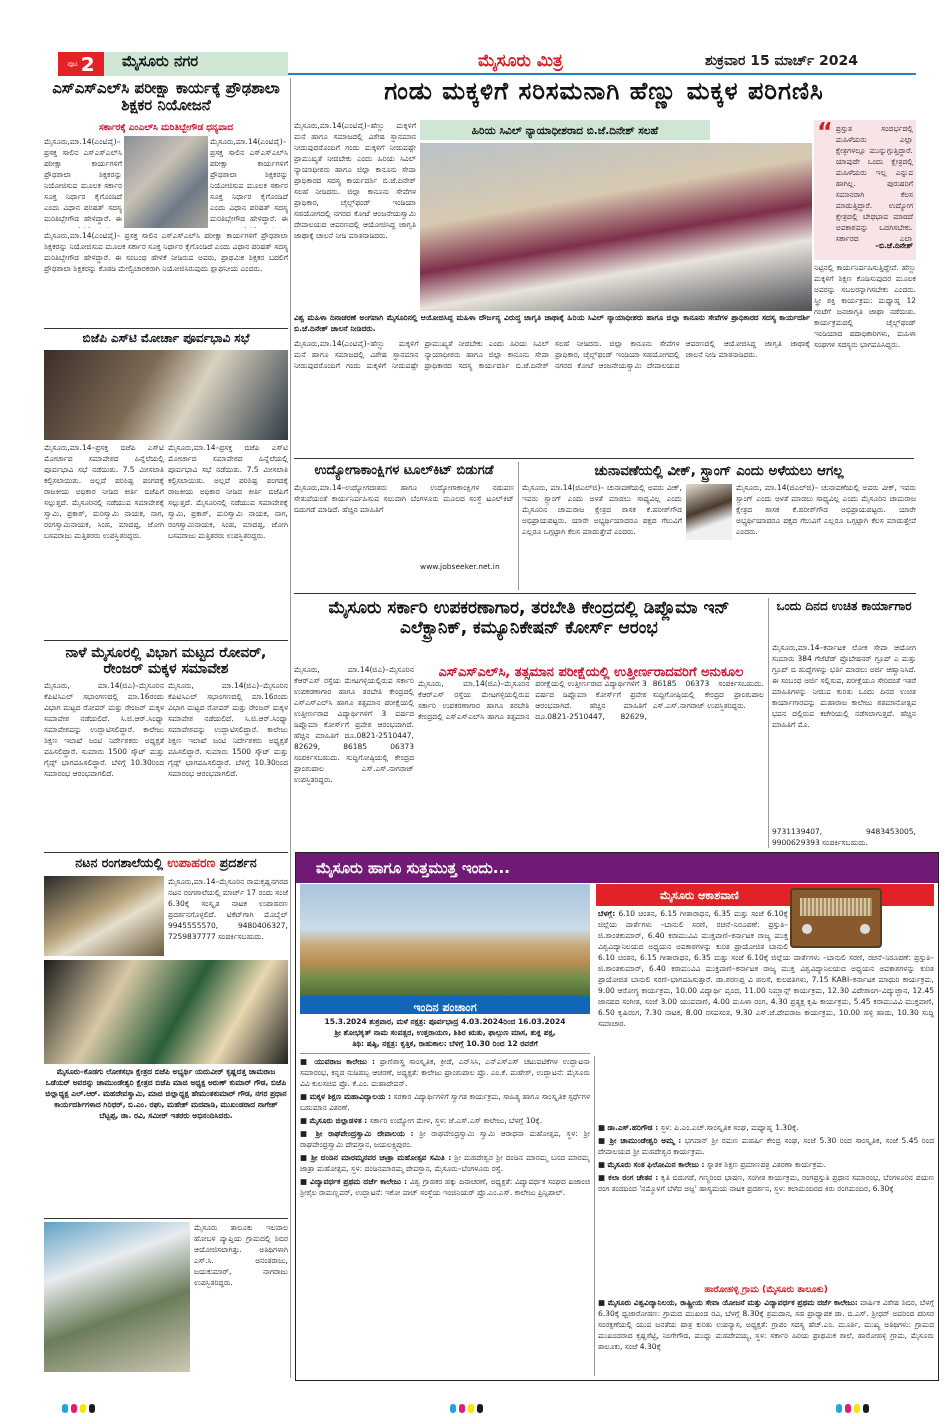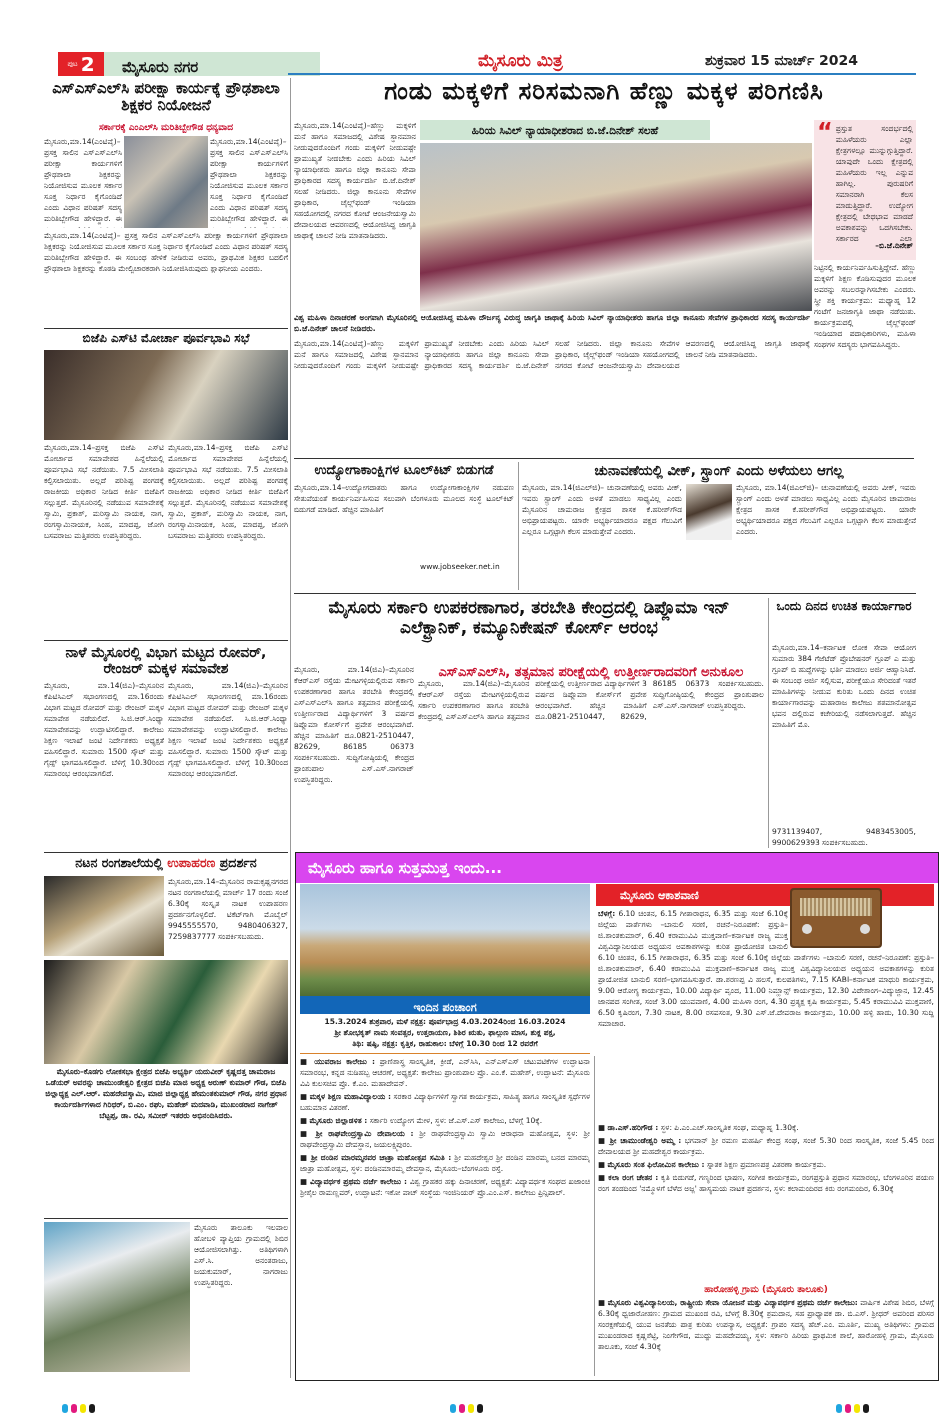--- a/index.html
+++ b/index.html
@@ -16,21 +16,21 @@
 .dots{display:flex;gap:3px}
 .dots span{width:6px;height:9px;border-radius:3px}
 </style>
 </head>
 <body>
 
 <div class="abs" style="left:58px;top:52px;width:46px;height:24px;background:#e32228;color:#fff;display:flex;align-items:center;justify-content:center;gap:3px">
   <span style="font-size:7px">ಪುಟ</span>
   <span style="font-size:20px;font-weight:bold">2</span>
 </div>
-<div class="abs" style="left:104px;top:52px;width:216px;height:24px;background:#cfe6d4;padding-left:18px;display:flex;align-items:flex-end">
+<div class="abs" style="left:104px;top:52px;width:184px;height:24px;background:#cfe6d4;padding-left:18px;display:flex;align-items:flex-start">
   <span style="font-size:15px;font-weight:bold;color:#111">ಮೈಸೂರು ನಗರ</span>
 </div>
 <div class="abs" style="left:478px;top:50px;font-size:17px;font-weight:bold;color:#d11f26">ಮೈಸೂರು ಮಿತ್ರ</div>
 <div class="abs" style="left:705px;top:52px;font-size:14px;font-weight:bold;color:#222">ಶುಕ್ರವಾರ 15 ಮಾರ್ಚ್ 2024</div>
 <div class="abs rule" style="left:288px;top:73px;width:628px;height:2px;background:#2b7fc1"></div>
 
 <div class="abs head" style="left:44px;top:80px;width:244px;font-size:15px;text-align:center">ಎಸ್‌ಎಸ್‌ಎಲ್‌ಸಿ ಪರೀಕ್ಷಾ ಕಾರ್ಯಕ್ಕೆ ಪ್ರೌಢಶಾಲಾ ಶಿಕ್ಷಕರ ನಿಯೋಜನೆ</div>
 <div class="abs redsub" style="left:44px;top:122px;width:244px">ಸರ್ಕಾರಕ್ಕೆ ಎಂಎಲ್‌ಸಿ ಮರಿತಿಬ್ಬೇಗೌಡ ಧನ್ಯವಾದ</div>
 <div class="abs photo" style="left:124px;top:136px;width:84px;height:92px"></div>
 <div class="abs txt" style="left:44px;top:136px;width:78px;height:92px">ಮೈಸೂರು,ಮಾ.14(ಎಂಟಿವೈ)– ಪ್ರಸಕ್ತ ಸಾಲಿನ ಎಸ್‌ಎಸ್‌ಎಲ್‌ಸಿ ಪರೀಕ್ಷಾ ಕಾರ್ಯಗಳಿಗೆ ಪ್ರೌಢಶಾಲಾ ಶಿಕ್ಷಕರನ್ನು ನಿಯೋಜಿಸುವ ಮೂಲಕ ಸರ್ಕಾರ ಸೂಕ್ತ ನಿರ್ಧಾರ ಕೈಗೊಂಡಿದೆ ಎಂದು ವಿಧಾನ ಪರಿಷತ್ ಸದಸ್ಯ ಮರಿತಿಬ್ಬೇಗೌಡ ಹೇಳಿದ್ದಾರೆ. ಈ ಸಂಬಂಧ ಹೇಳಿಕೆ ನೀಡಿರುವ ಅವರು, ಪ್ರಾಥಮಿಕ ಶಿಕ್ಷಕರ ಬದಲಿಗೆ ಪ್ರೌಢಶಾಲಾ ಶಿಕ್ಷಕರನ್ನು ಕೊಠಡಿ ಮೇಲ್ವಿಚಾರಕರಾಗಿ ನಿಯೋಜಿಸಿರುವುದು ಶ್ಲಾಘನೀಯ ಎಂದರು.</div>
@@ -96,36 +96,36 @@
 <div class="abs txt" style="left:294px;top:664px;width:120px;height:182px">ಮೈಸೂರು, ಮಾ.14(ಜಿಎ)–ಮೈಸೂರಿನ ಕೆಆರ್‌ಎಸ್ ರಸ್ತೆಯ ಮೇಟಗಳ್ಳಿಯಲ್ಲಿರುವ ಸರ್ಕಾರಿ ಉಪಕರಣಾಗಾರ ಹಾಗೂ ತರಬೇತಿ ಕೇಂದ್ರದಲ್ಲಿ ಎಸ್‌ಎಸ್‌ಎಲ್‌ಸಿ ಹಾಗೂ ತತ್ಸಮಾನ ಪರೀಕ್ಷೆಯಲ್ಲಿ ಉತ್ತೀರ್ಣರಾದ ವಿದ್ಯಾರ್ಥಿಗಳಿಗೆ 3 ವರ್ಷದ ಡಿಪ್ಲೊಮಾ ಕೋರ್ಸ್‌ಗೆ ಪ್ರವೇಶ ಆರಂಭವಾಗಿದೆ. ಹೆಚ್ಚಿನ ಮಾಹಿತಿಗೆ ದೂ.0821-2510447, 82629, 86185 06373 ಸಂಪರ್ಕಿಸಬಹುದು. ಸುದ್ದಿಗೋಷ್ಠಿಯಲ್ಲಿ ಕೇಂದ್ರದ ಪ್ರಾಂಶುಪಾಲ ಎಸ್.ಎಸ್.ನಾಗರಾಜ್ ಉಪಸ್ಥಿತರಿದ್ದರು.</div>
 <div class="abs redsub" style="left:418px;top:664px;width:346px;font-size:13px">ಎಸ್‌ಎಸ್‌ಎಲ್‌ಸಿ, ತತ್ಸಮಾನ ಪರೀಕ್ಷೆಯಲ್ಲಿ ಉತ್ತೀರ್ಣರಾದವರಿಗೆ ಅನುಕೂಲ</div>
 <div class="abs txt" style="left:418px;top:678px;width:346px;height:168px;column-count:3;column-gap:6px">ಮೈಸೂರು, ಮಾ.14(ಜಿಎ)–ಮೈಸೂರಿನ ಕೆಆರ್‌ಎಸ್ ರಸ್ತೆಯ ಮೇಟಗಳ್ಳಿಯಲ್ಲಿರುವ ಸರ್ಕಾರಿ ಉಪಕರಣಾಗಾರ ಹಾಗೂ ತರಬೇತಿ ಕೇಂದ್ರದಲ್ಲಿ ಎಸ್‌ಎಸ್‌ಎಲ್‌ಸಿ ಹಾಗೂ ತತ್ಸಮಾನ ಪರೀಕ್ಷೆಯಲ್ಲಿ ಉತ್ತೀರ್ಣರಾದ ವಿದ್ಯಾರ್ಥಿಗಳಿಗೆ 3 ವರ್ಷದ ಡಿಪ್ಲೊಮಾ ಕೋರ್ಸ್‌ಗೆ ಪ್ರವೇಶ ಆರಂಭವಾಗಿದೆ. ಹೆಚ್ಚಿನ ಮಾಹಿತಿಗೆ ದೂ.0821-2510447, 82629, 86185 06373 ಸಂಪರ್ಕಿಸಬಹುದು. ಸುದ್ದಿಗೋಷ್ಠಿಯಲ್ಲಿ ಕೇಂದ್ರದ ಪ್ರಾಂಶುಪಾಲ ಎಸ್.ಎಸ್.ನಾಗರಾಜ್ ಉಪಸ್ಥಿತರಿದ್ದರು.</div>
 <div class="abs rule" style="left:768px;top:598px;width:1px;height:250px;background:#999"></div>
 
 <div class="abs head" style="left:772px;top:600px;width:144px;font-size:12px;text-align:center">ಒಂದು ದಿನದ ಉಚಿತ ಕಾರ್ಯಾಗಾರ</div>
 <div class="abs txt" style="left:772px;top:642px;width:144px;height:184px">ಮೈಸೂರು,ಮಾ.14–ಕರ್ನಾಟಕ ಲೋಕ ಸೇವಾ ಆಯೋಗ ಸುಮಾರು 384 ಗೆಜೆಟೆಡ್ ಪ್ರೊಬೇಷನರ್ ಗ್ರೂಪ್ ಎ ಮತ್ತು ಗ್ರೂಪ್ ಬಿ ಹುದ್ದೆಗಳನ್ನು ಭರ್ತಿ ಮಾಡಲು ಅರ್ಜಿ ಆಹ್ವಾನಿಸಿದೆ. ಈ ಸಂಬಂಧ ಅರ್ಜಿ ಸಲ್ಲಿಸುವ, ಪರೀಕ್ಷೆಯೂ ಸೇರಿದಂತೆ ಇತರೆ ಮಾಹಿತಿಗಳನ್ನು ನೀಡುವ ಕುರಿತು ಒಂದು ದಿನದ ಉಚಿತ ಕಾರ್ಯಾಗಾರವನ್ನು ಮಹಾರಾಜ ಕಾಲೇಜು ಶತಮಾನೋತ್ಸವ ಭವನ ದಲ್ಲಿರುವ ಕಚೇರಿಯಲ್ಲಿ ನಡೆಸಲಾಗುತ್ತದೆ. ಹೆಚ್ಚಿನ ಮಾಹಿತಿಗೆ ಮೊ.</div>
 <div class="abs txt" style="left:772px;top:826px;width:144px;height:22px">9731139407, 9483453005, 9900629393 ಸಂಪರ್ಕಿಸಬಹುದು.</div>
 
 <div class="abs" style="left:295px;top:852px;width:644px;height:529px;border:1px solid #222">
-  <div style="background:#d946ef;height:30px;display:flex;align-items:center;padding-left:12px">
+  <div style="background:#701a75;height:30px;display:flex;align-items:center;padding-left:20px">
     <span style="color:#fff;font-size:15px;font-weight:bold">ಮೈಸೂರು ಹಾಗೂ ಸುತ್ತಮುತ್ತ ಇಂದು...</span>
   </div>
 </div>
 <div class="abs" style="left:300px;top:884px;width:290px;height:112px;background:linear-gradient(180deg,#a9c4dc 0%,#cbdbe8 40%,#c9a979 55%,#b88d55 70%,#6e8d4a 85%,#4f6c34 100%)"></div>
 <div class="abs" style="left:300px;top:996px;width:290px;height:18px;background:#1266b8;display:flex;align-items:flex-end;justify-content:center">
   <span style="color:#fff;font-size:11px;font-weight:bold">ಇಂದಿನ ಪಂಚಾಂಗ</span>
 </div>
 <div class="abs" style="left:300px;top:1016px;width:290px;text-align:center;font-size:7.5px;line-height:11px;font-weight:bold;color:#222">
   <div>15.3.2024 ಶುಕ್ರವಾರ, ಮಳೆ ನಕ್ಷತ್ರ: ಪೂರ್ವಭಾದ್ರ 4.03.2024ರಿಂದ 16.03.2024</div>
   <div>ಶ್ರೀ ಶೋಭಕೃತ್ ನಾಮ ಸಂವತ್ಸರ, ಉತ್ತರಾಯಣ, ಶಿಶಿರ ಋತು, ಫಾಲ್ಗುಣ ಮಾಸ, ಶುಕ್ಲ ಪಕ್ಷ,</div>
   <div>ತಿಥಿ: ಷಷ್ಠಿ, ನಕ್ಷತ್ರ: ಕೃತ್ತಿಕ, ರಾಹುಕಾಲ: ಬೆಳಿಗ್ಗೆ 10.30 ರಿಂದ 12 ರವರೆಗೆ</div>
 </div>
 <div class="abs" style="left:300px;top:1053px;width:290px;height:1px;background:#d9822b"></div>
 
-<div class="abs" style="left:596px;top:884px;width:338px;height:22px;background:#e32228;display:flex;align-items:center;padding-left:24px">
+<div class="abs" style="left:596px;top:884px;width:338px;height:22px;background:#e32228;display:flex;align-items:center;padding-left:64px">
   <span style="color:#fff;font-size:11px;font-weight:bold">ಮೈಸೂರು ಆಕಾಶವಾಣಿ</span>
 </div>
 <div class="abs" style="left:790px;top:888px;width:92px;height:60px;background:#8a5a2e;border-radius:4px;border:2px solid #5c3a1c">
   <div style="margin:8px;height:18px;background:repeating-linear-gradient(90deg,#d6c5a1 0 2px,#a88d64 2px 4px)"></div>
   <div style="display:flex;justify-content:space-between;margin:0 10px">
       <span style="width:10px;height:10px;border-radius:50%;background:#ddd"></span>
       <span style="width:10px;height:10px;border-radius:50%;background:#ddd"></span>
     </div>
 </div>
 <div class="abs txt" style="left:598px;top:908px;width:190px;height:44px">

